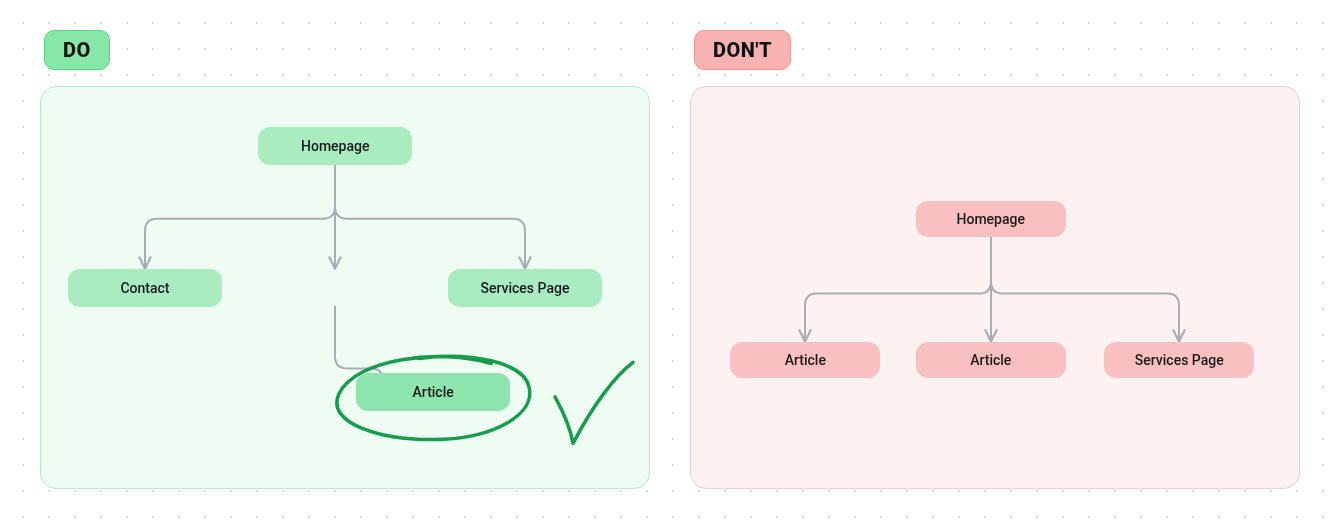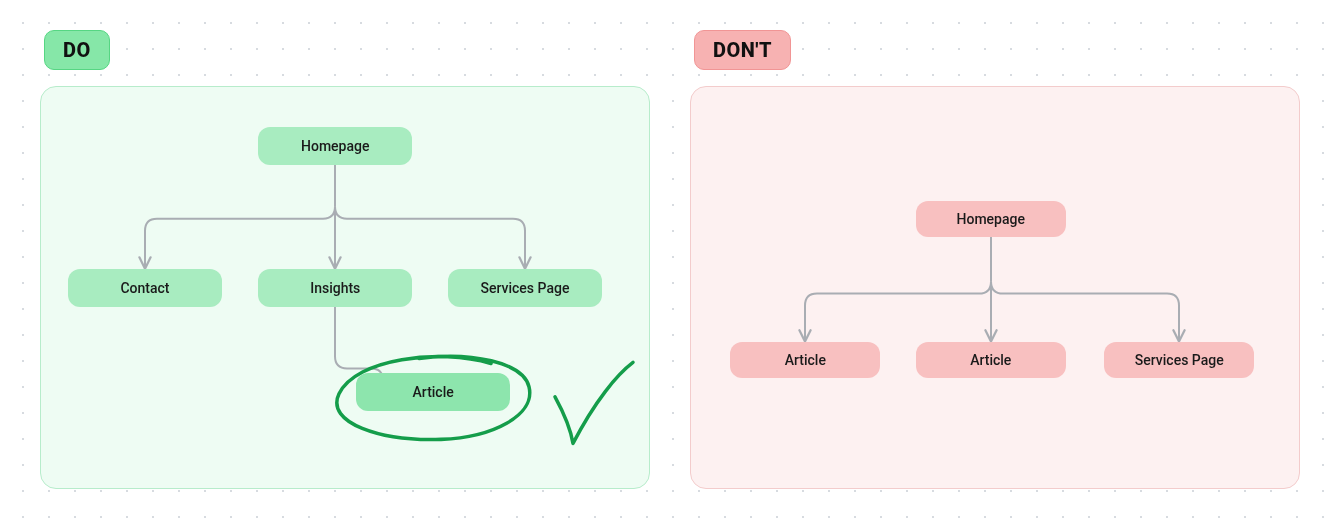--- a/index.html
+++ b/index.html
@@ -125,21 +125,20 @@
           <path d="M294 118 Q294 130 306 130 L472 130 Q484 130 484 142 L484 178" marker-end="url(#arr-do)"></path>
 
           <path d="M294 216 L294 266 Q294 278 306 278 L330 278 Q342 278 342 290 L342 300" marker-end="url(#arr-do)"></path>
         </g>
       </svg>
 
       <div class="node green" style="left:48.4%; top:14.6%; width:154px; height:38px;">Homepage</div>
 
       <div class="node green" style="left:17.1%; top:50%; width:154px; height:38px;">Contact</div>
 
-      <div class="node green" style="left:48.4%; top:50%; width:154px; height:38px;">Insights</div>
 
       <div class="node green" style="left:79.6%; top:50%; width:154px; height:38px;">Services Page</div>
 
       <div class="node green strong" style="left:64.5%; top:76%; width:154px; height:38px;">Article</div>
 
       <svg class="scribble" viewBox="0 0 608 396" preserveAspectRatio="none" style="left:0;top:0;width:100%;height:100%;">
         <g fill="none" stroke="#149d4a" stroke-width="3.5" stroke-linecap="round" stroke-linejoin="round">
 
           <path d="M450 273
                    C 398 258, 315 268, 298 303

